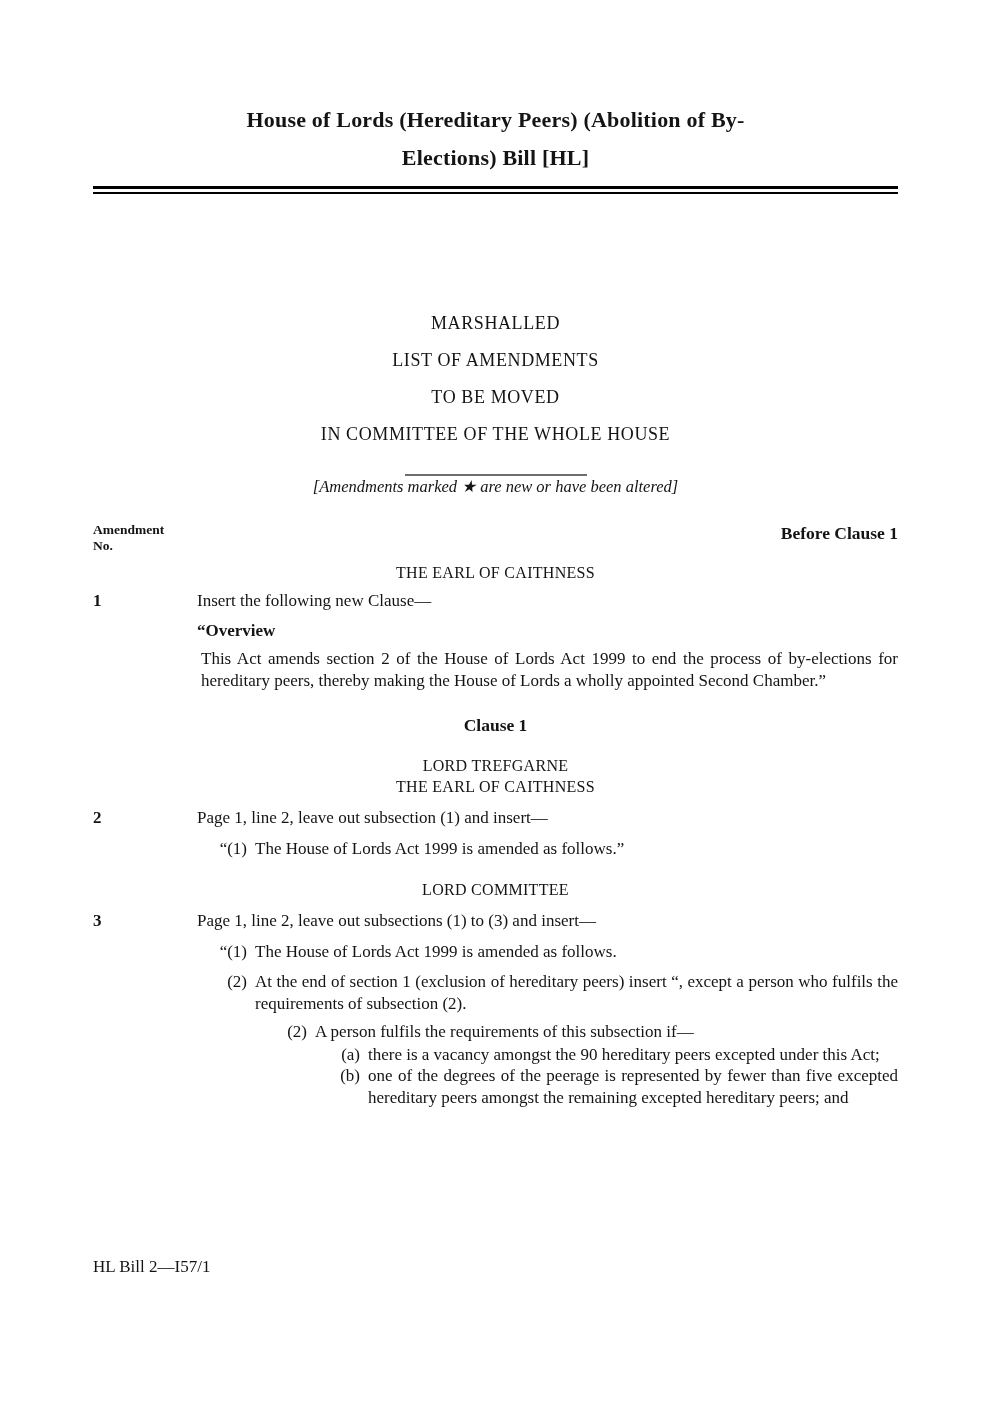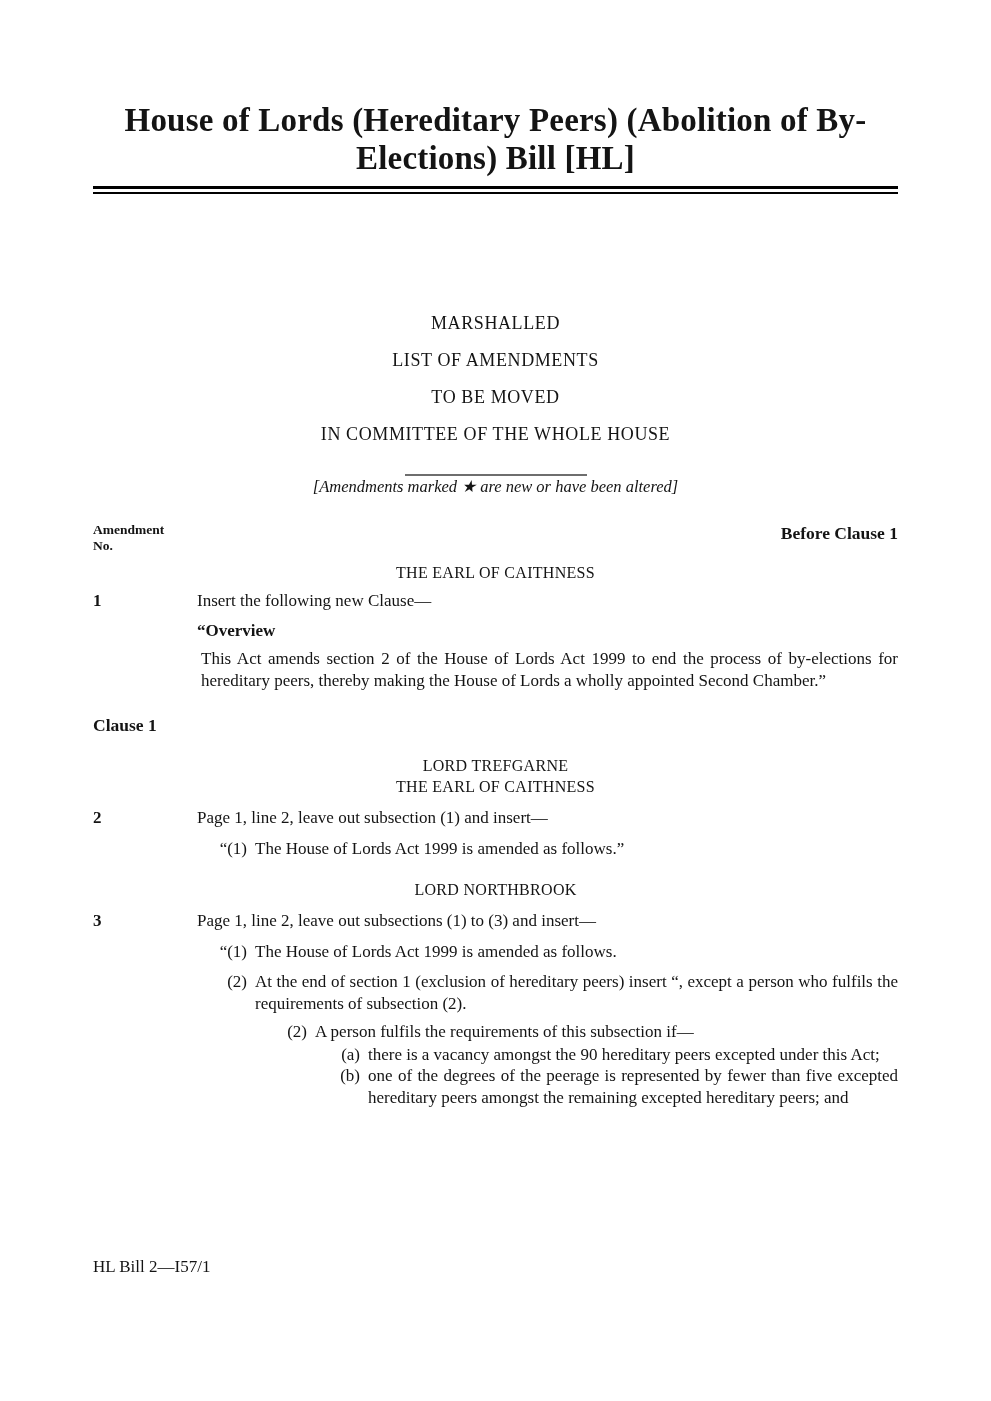--- a/index.html
+++ b/index.html
@@ -15,21 +15,21 @@
     padding: 0 93px;
     background: #ffffff;
     font-family: "Liberation Serif", "DejaVu Serif", serif;
     color: #141414;
     overflow: hidden;
   }
   
   .doc-title {
     margin-top: 101px;
     text-align: center;
-    font-size: 33px;
+    font-size: 22px;
     line-height: 38px;
     font-weight: bold;
     letter-spacing: 0.2px;
   }
   .double-rule {
     margin-top: 9px;
     height: 3px;
     border-top: 3.5px solid #000000;
     border-bottom: 2px solid #000000;
   }
@@ -78,20 +78,21 @@
   }
   .sponsors {
     text-align: center;
     font-size: 16px;
     line-height: 21px;
     letter-spacing: 0.3px;
   }
   .sponsors.first { margin-top: 7px; }
   .standalone-heading {
     margin-top: 23px;
+    text-align: center;
     font-weight: bold;
     font-size: 17.5px;
     line-height: 22px;
   }
   .sponsors.group { margin-top: 19px; }
   
   .amendment {
     display: flex;
     font-size: 17px;
     line-height: 21.5px;
@@ -205,21 +206,21 @@
 
   <div class="amendment amd-2">
     <div class="num">2</div>
     <div class="body-col">Page 1, line 2, leave out subsection (1) and insert—</div>
   </div>
   <div class="item lvl1 mt9">
     <span class="lbl">“(1)</span>
     <span class="txt single">The House of Lords Act 1999 is amended as follows.”</span>
   </div>
 
-  <div class="sponsors mt20">LORD NORTHBROOK</div>
+  <div class="sponsors mt20">LORD COMMITTEE</div>
 
   <div class="amendment amd-3">
     <div class="num">3</div>
     <div class="body-col">Page 1, line 2, leave out subsections (1) to (3) and insert—</div>
   </div>
   <div class="item lvl1 mt9">
     <span class="lbl">“(1)</span>
     <span class="txt single">The House of Lords Act 1999 is amended as follows.</span>
   </div>
   <div class="item lvl1 mt9">

